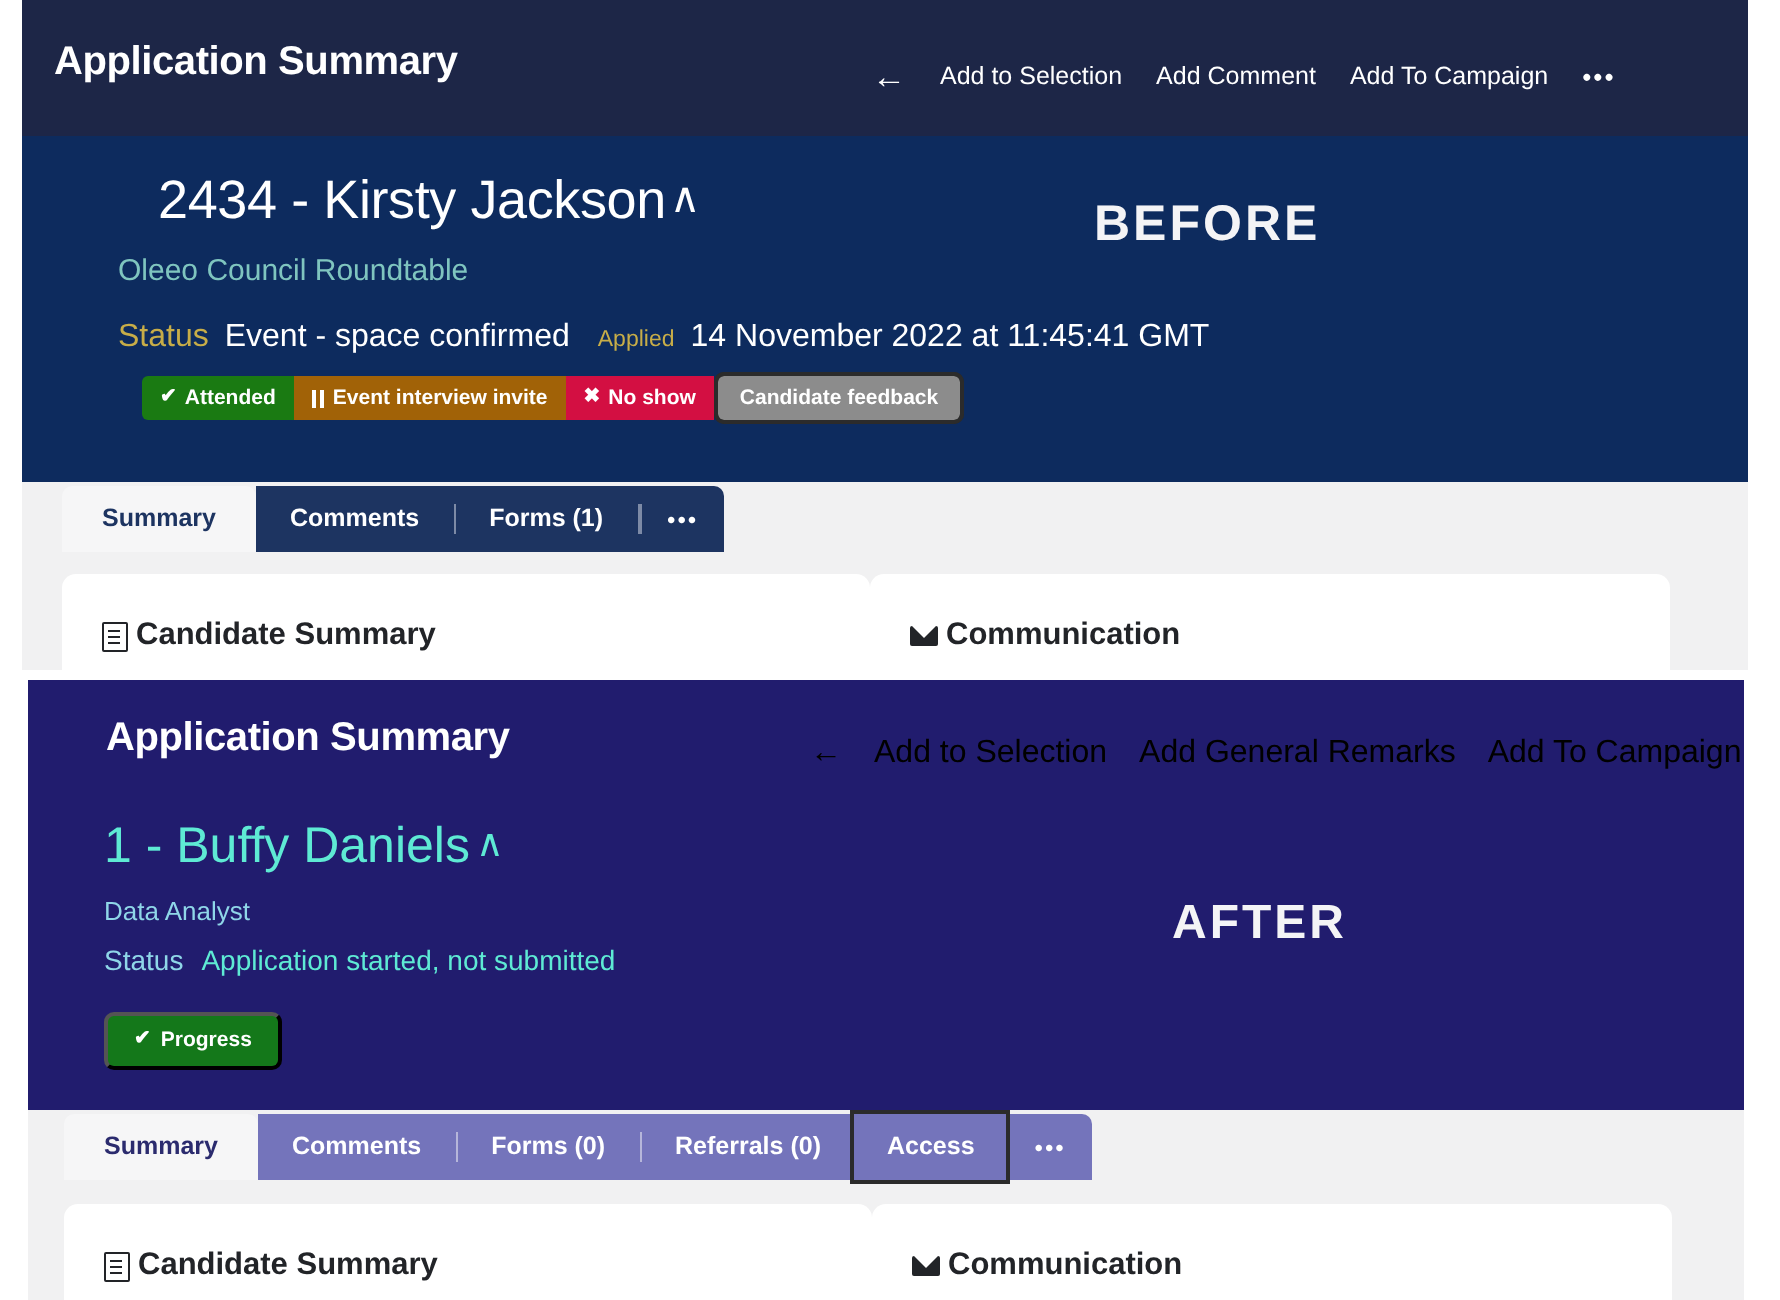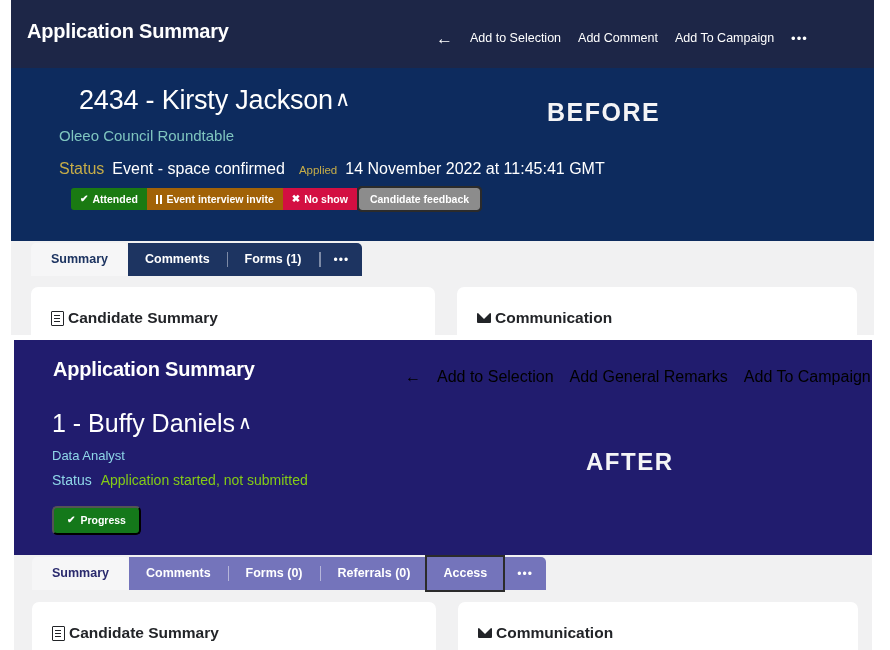--- a/index.html
+++ b/index.html
@@ -258,21 +258,20 @@
     padding: 0 13px;
     font-size: 12px;
     color: #ffffff;
     letter-spacing: 1px;
   }
 
   
   .cards {
     position: absolute;
     display: flex;
-    gap: 22px;
   }
   .cards-before { left: 20px; top: 287px; }
   .card {
     background: #ffffff;
     border-radius: 7px 7px 0 0;
     height: 48px;
     position: relative;
   }
   .card-a { width: 404px; }
   .card-b { width: 400px; }
@@ -362,21 +361,21 @@
     display: flex;
     align-items: center;
     gap: 16px;
     white-space: nowrap;
   }
   .after-name {
     position: absolute;
     left: 38px;
     top: 69px;
     font-size: 25px;
-    color: #ffffff;
+    color: #5eead4;
     white-space: nowrap;
   }
   .after-name .caret {
     font-size: 19px;
     display: inline-block;
     margin-left: 3px;
     vertical-align: 3px;
   }
   .after-sub {
     position: absolute;
@@ -394,21 +393,21 @@
     align-items: baseline;
     gap: 9px;
     white-space: nowrap;
   }
   .after-statusline .status-label {
     font-size: 14px;
     color: #8fd6e8;
   }
   .after-statusline .status-value {
     font-size: 14px;
-    color: #84cc16;
+    color: #5eead4;
   }
   .after-progress {
     position: absolute;
     left: 38px;
     top: 166px;
     display: flex;
     align-items: center;
     gap: 5px;
     background: #14781a;
     color: #ffffff;

